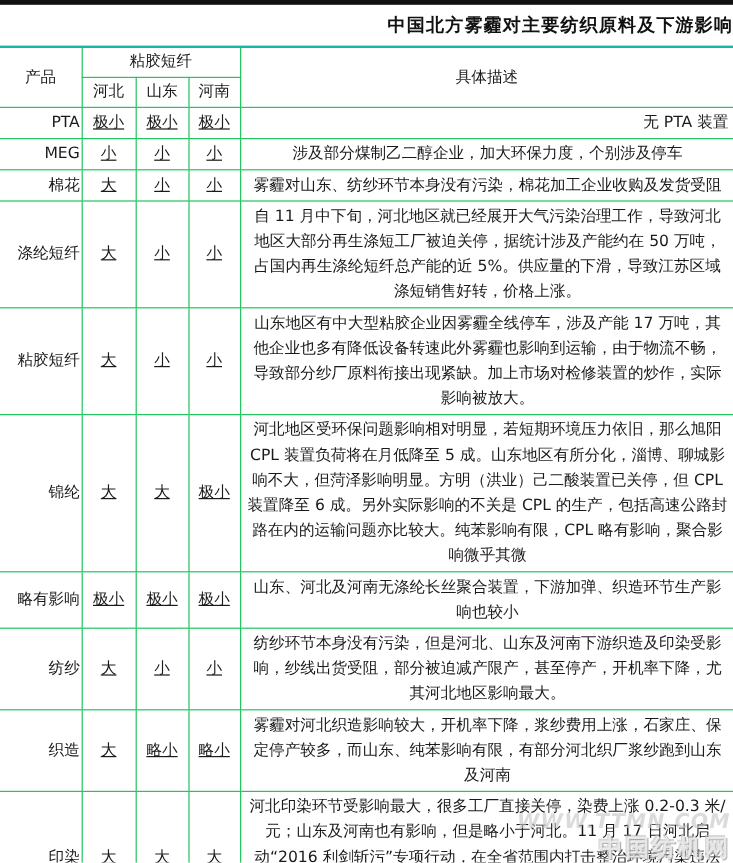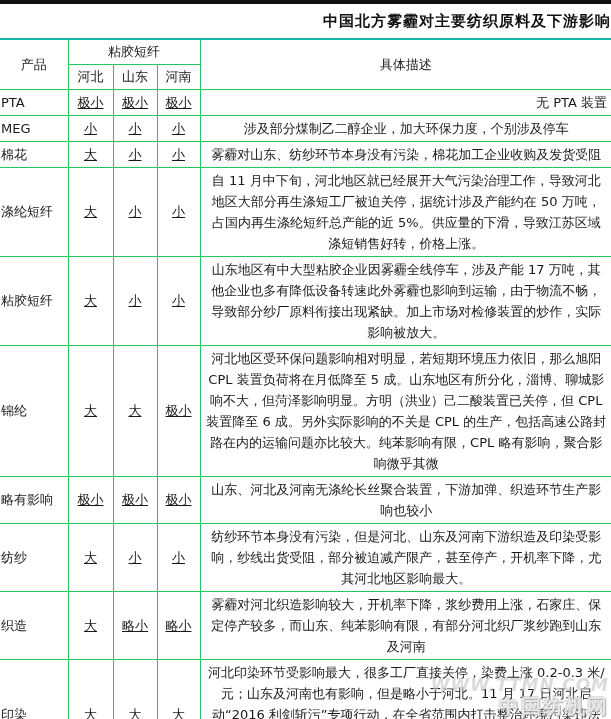--- a/index.html
+++ b/index.html
@@ -41,21 +41,21 @@
     font-size: 13px;
     line-height: 20px;
     vertical-align: middle;
     font-weight: normal;
   }
   tr > th:first-child, tr > td:first-child { border-left: 0; }
   tr > th:last-child,  tr > td:last-child  { border-right: 0; }
   thead tr:first-child th { border-top: 0; }
   tbody tr:last-child td { border-bottom: 3px solid #111; }
   th { text-align: center; padding: 2px 1px; }
-  td.prod { text-align: left; padding: 2px 1px; }
+  td.prod { text-align: right; padding: 2px 1px; }
   td.imp  { text-align: center; padding: 2px 1px; text-decoration: underline; }
   td.desc { text-align: center; padding: 2px 4px 2px 5px; line-height: 21px; }
   td.desc.center { text-align: right; }
   .watermark {
     position: absolute;
     right: 2px;
     bottom: 2px;
     text-align: right;
     pointer-events: none;
     line-height: 1.1;

